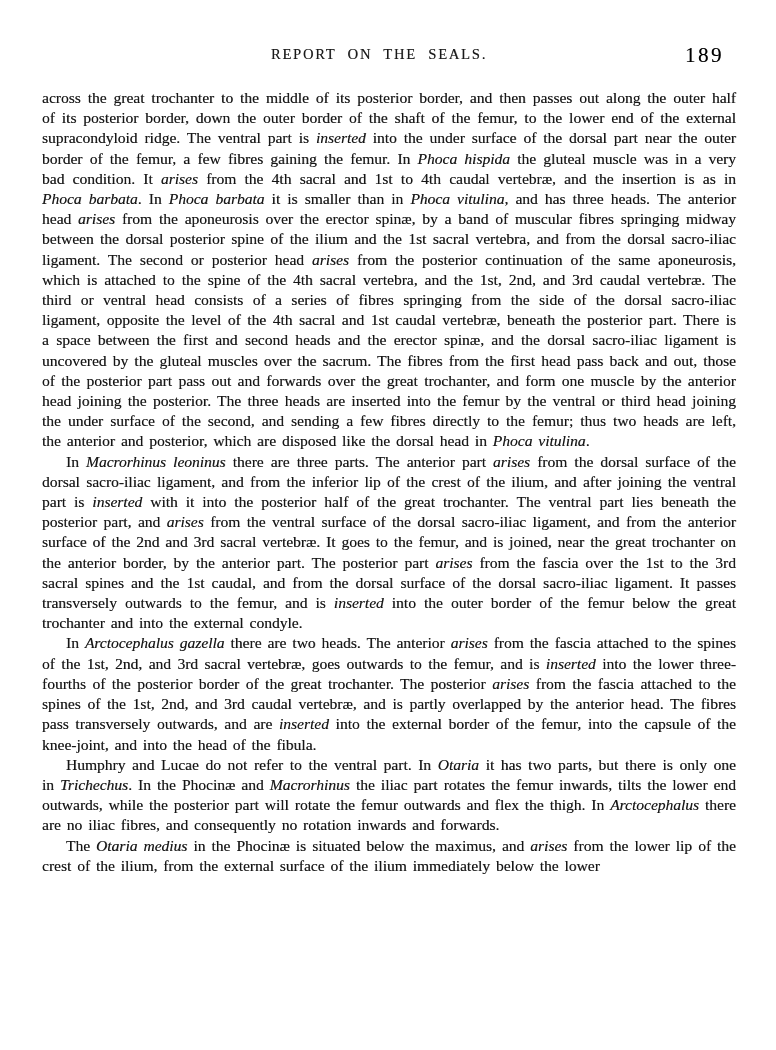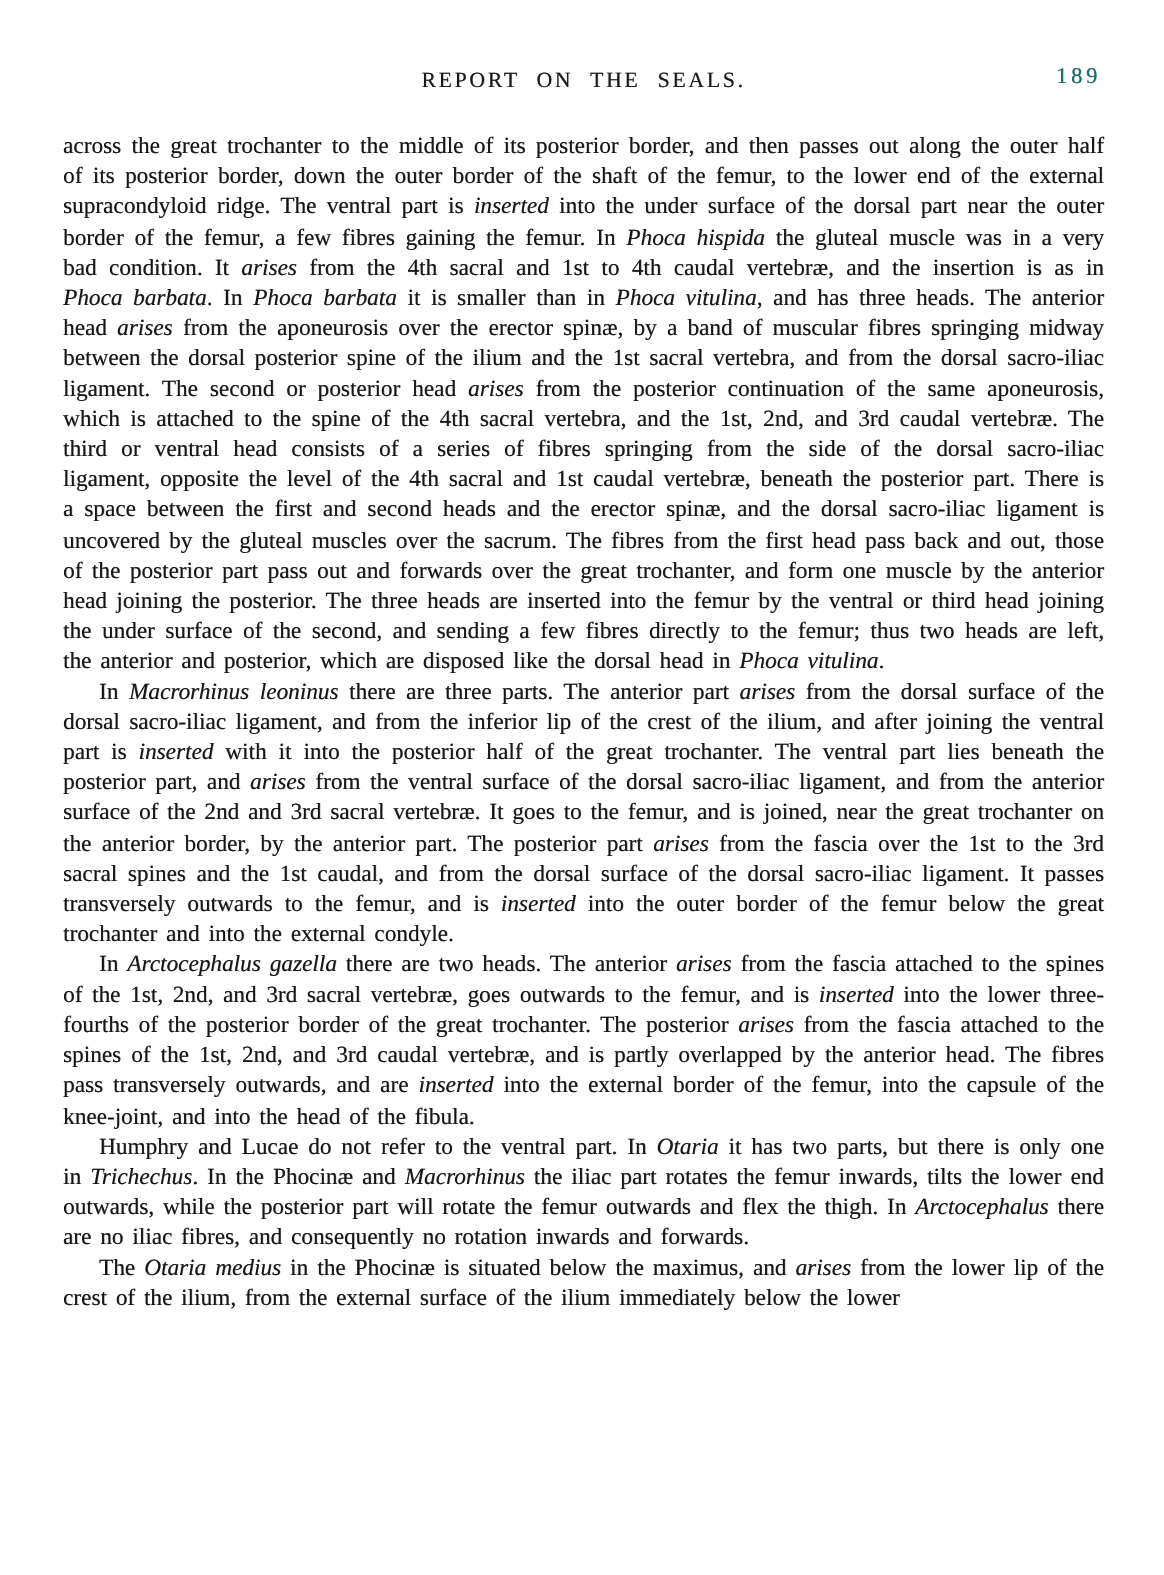--- a/index.html
+++ b/index.html
@@ -9,40 +9,40 @@
     height: 1050px;
     background: #ffffff;
     font-family: "Liberation Serif", serif;
     color: #161616;
     overflow: hidden;
     text-shadow: 0.3px 0 0 rgba(20,20,20,0.55);
   }
   .pagehead {
     position: absolute;
     top: 46px;
-    left: 42px;
+    left: 32px;
     width: 694px;
     height: 22px;
   }
   .running-title {
     position: absolute;
     left: 0; right: 0;
     text-align: center;
     font-size: 14.5px;
     letter-spacing: 1.8px;
     word-spacing: 6px;
     color: #1a1a1a;
   }
   .page-number {
     position: absolute;
     right: 2px;
     top: -3px;
-    font-size: 15px;
+    font-size: 21px;
     letter-spacing: 2.5px;
-    color: #0f766e;
+    color: #000000;
   }
   .body-text {
     position: absolute;
     top: 88px;
     left: 42px;
     width: 694px;
     font-size: 15.5px;
     line-height: 20.2px;
     text-align: justify;
     word-spacing: 2px;

